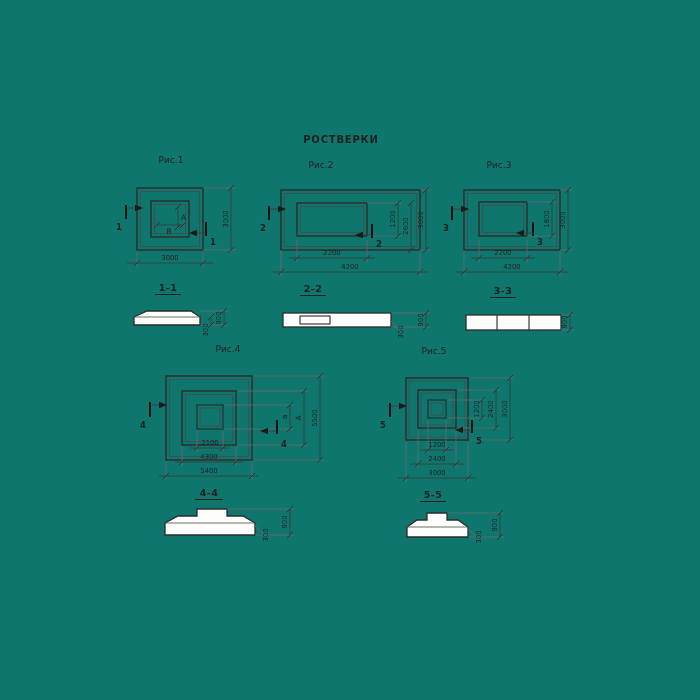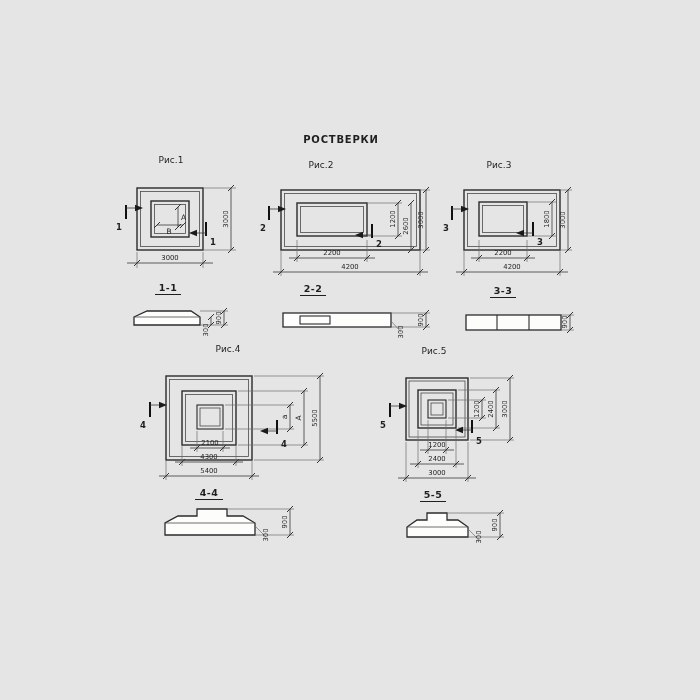--- a/index.html
+++ b/index.html
@@ -1,18 +1,18 @@
 <!DOCTYPE html>
 <html><head>
 <meta charset="utf-8">
 <style>
   html,body { margin:0; padding:0; background:#ffffff; }
   .page {
     width:700px; height:700px; position:relative;
-    background:#e5e5e5;
+    background:#0f766e;
     font-family:"DejaVu Sans", sans-serif;
     overflow:hidden;
   }
   svg text { fill:#1f1f1f; font-family:"DejaVu Sans", sans-serif; }
   .title  { font-size:10px; font-weight:bold; letter-spacing:0.8px; }
   .cap    { font-size:9px; }
   .seccap { font-size:9.5px; font-weight:bold; letter-spacing:0.5px; }
   .dim    { font-size:6.8px; }
   .letter { font-size:7.5px; }
   .cut    { font-size:8.5px; font-weight:bold; }

